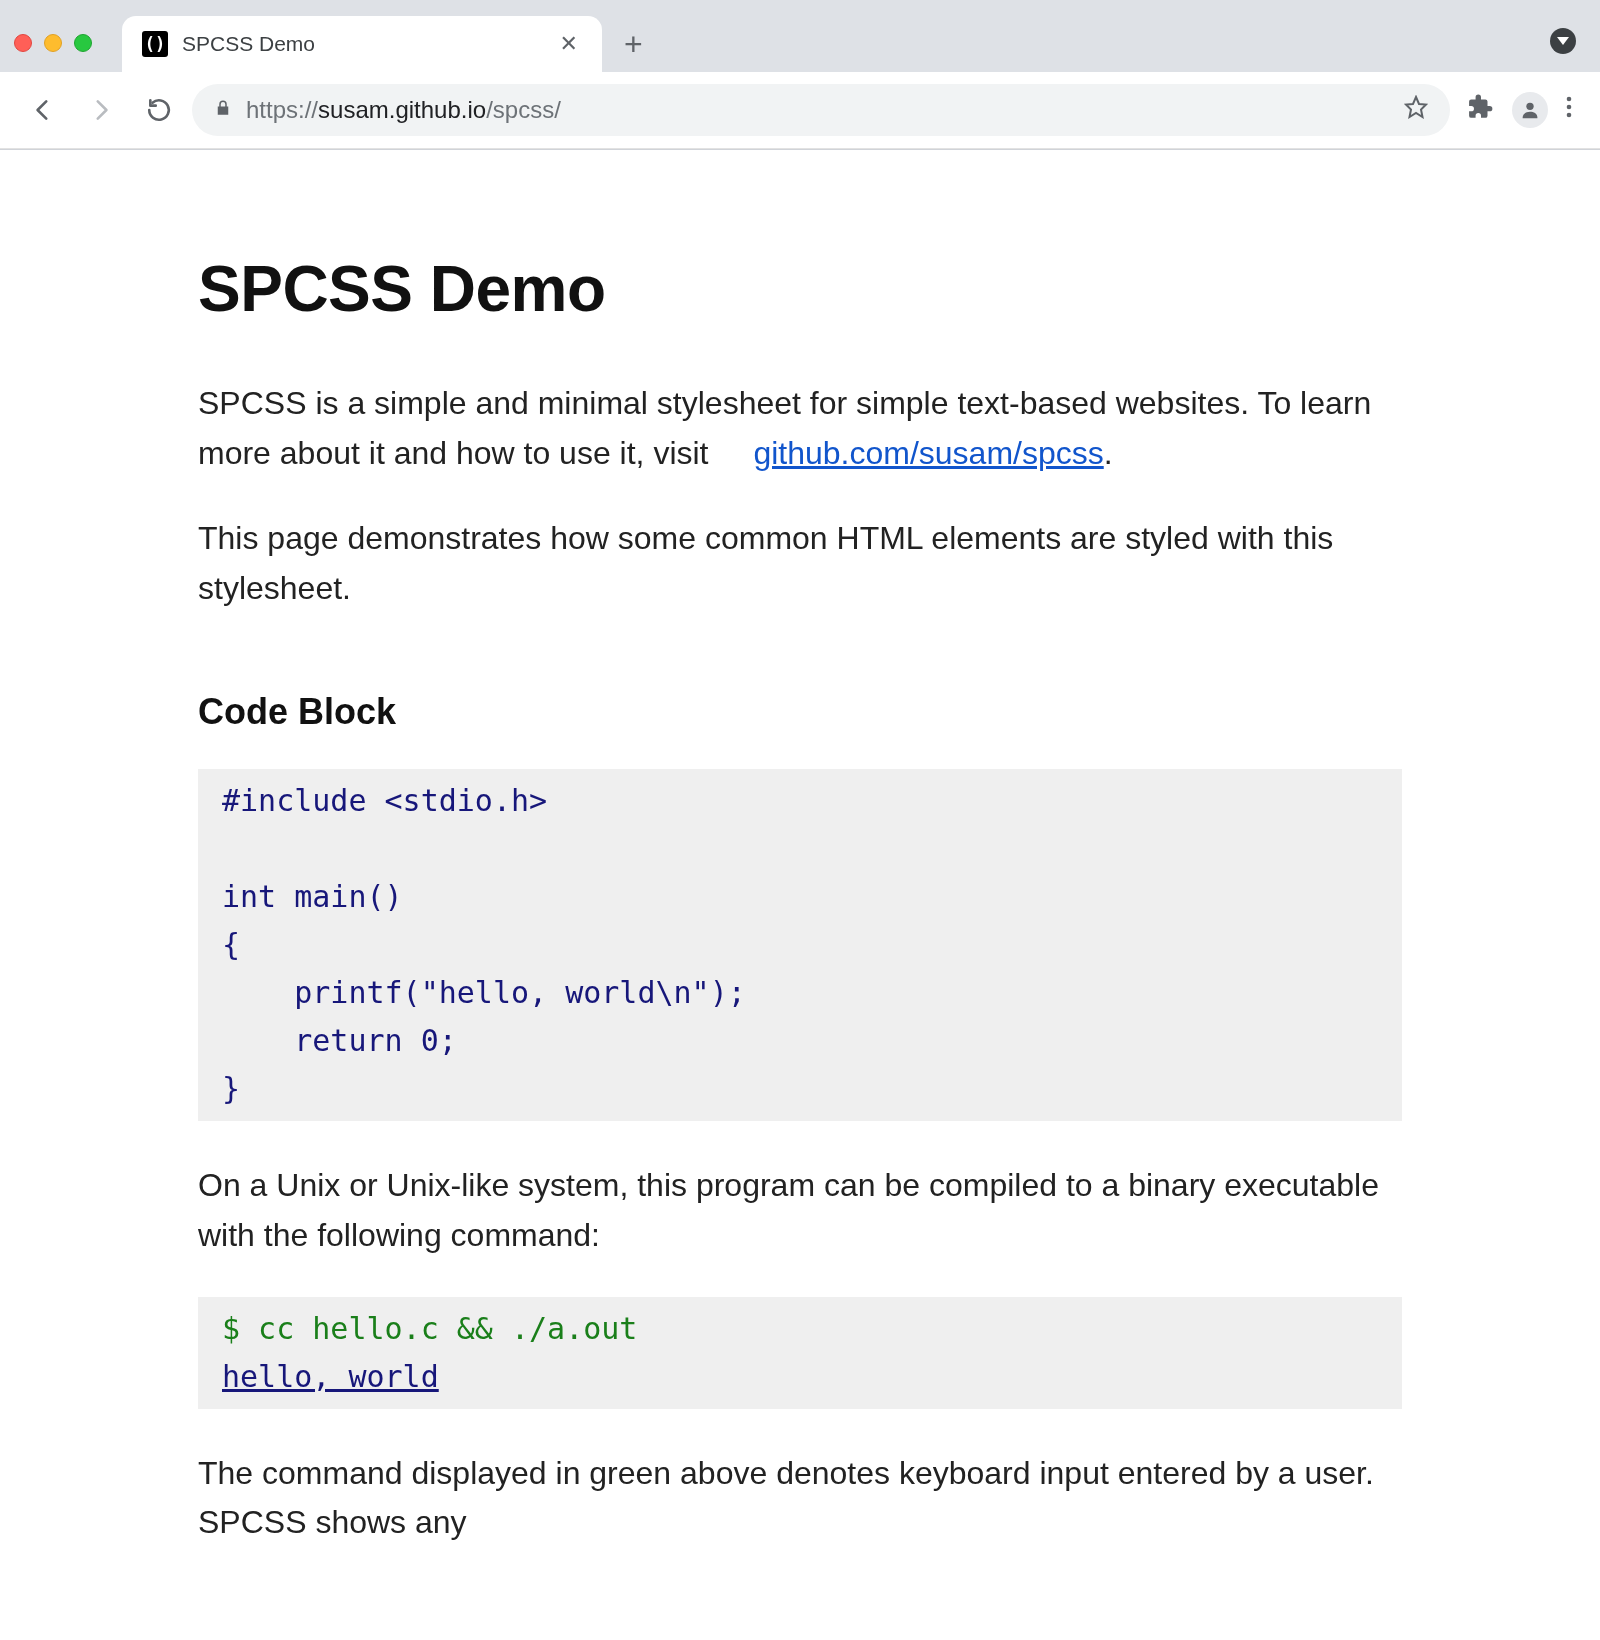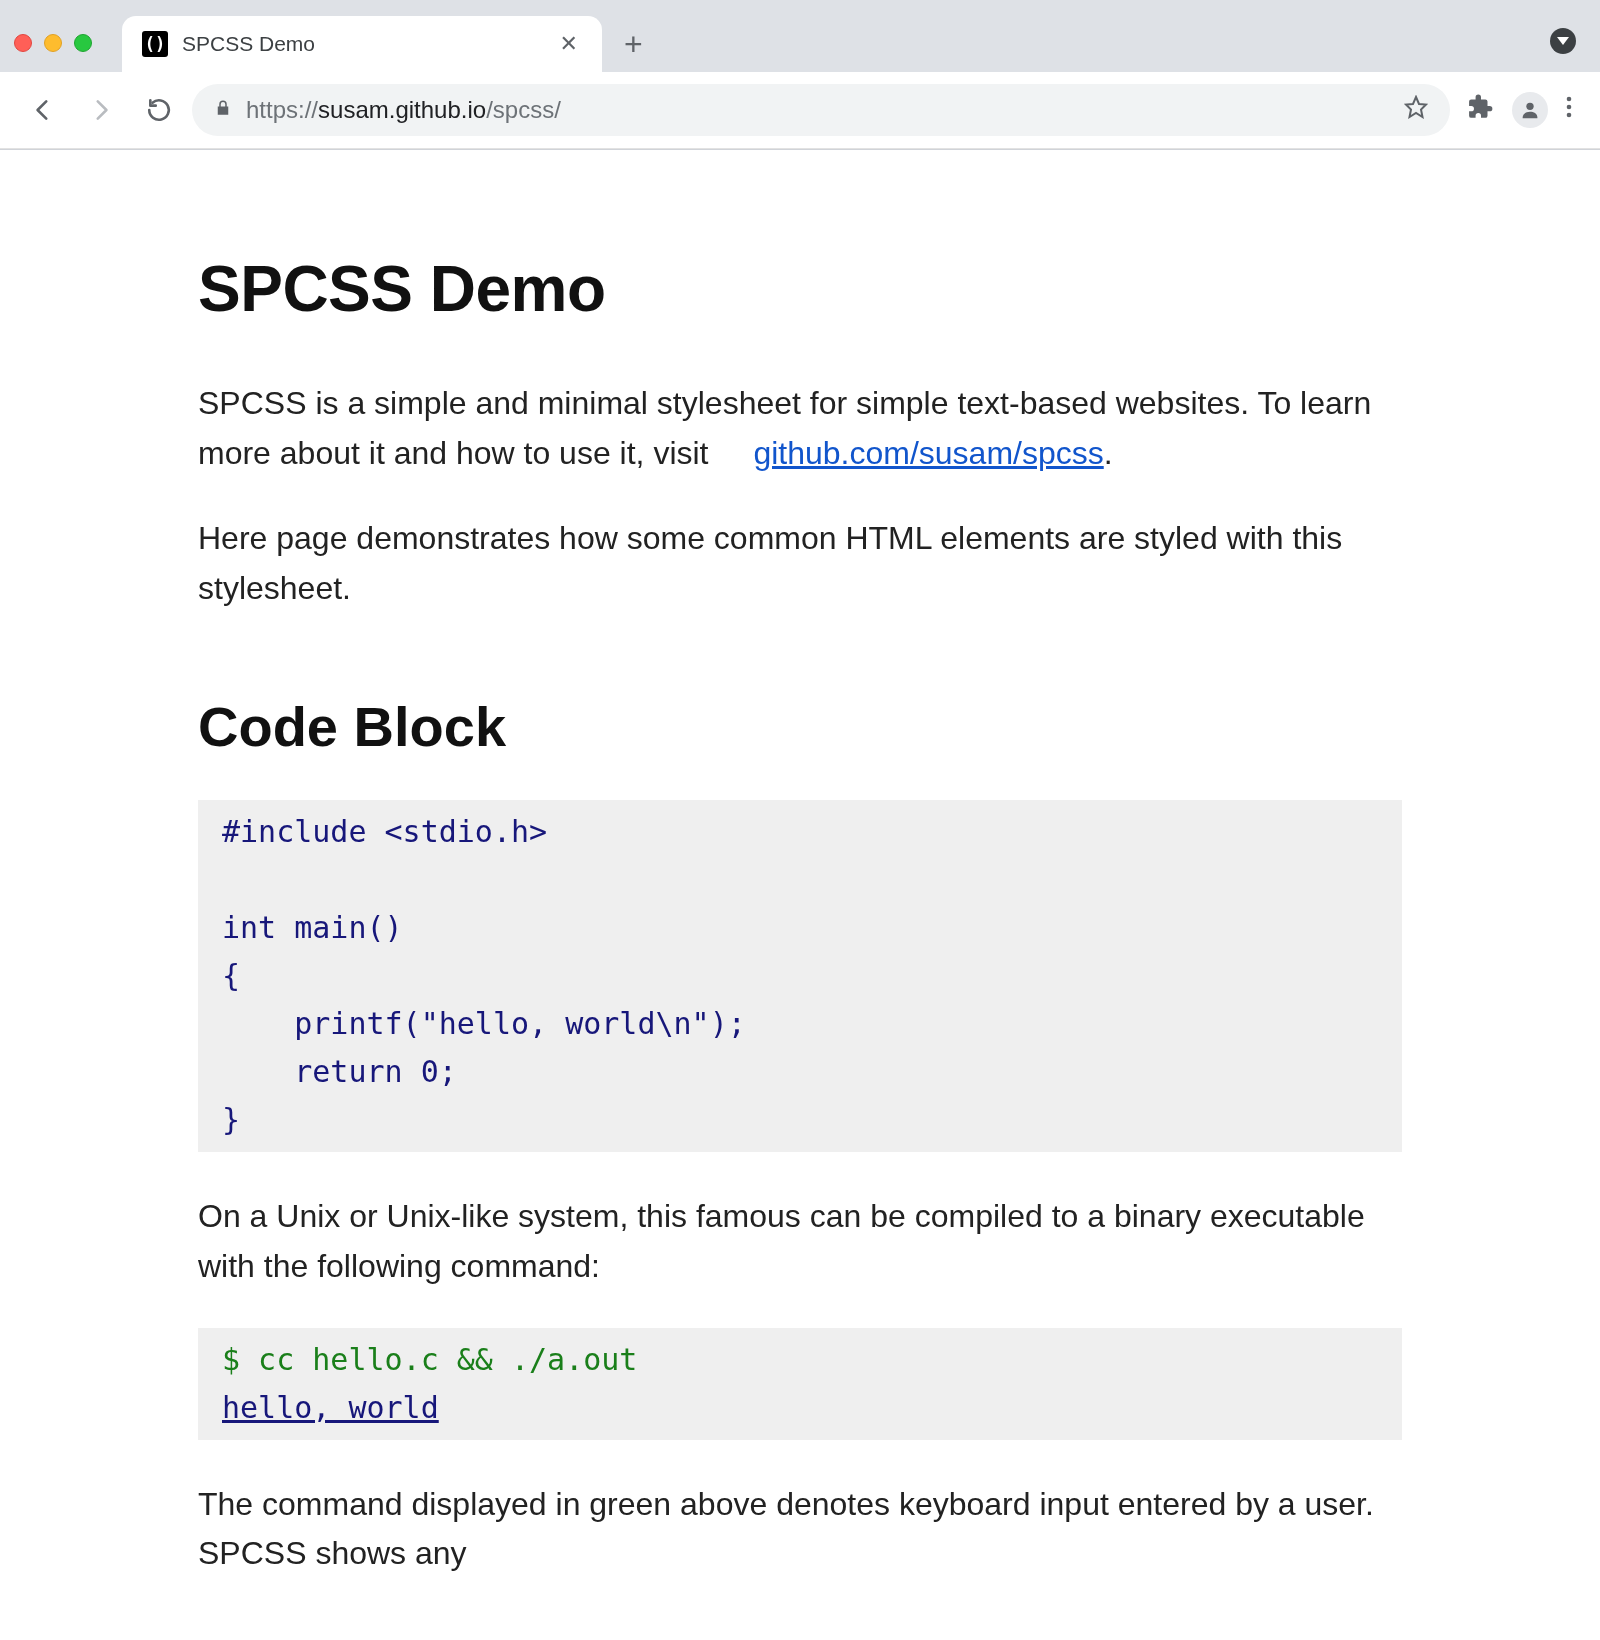--- a/index.html
+++ b/index.html
@@ -138,21 +138,21 @@
     color:#222;
   }
   h1.page-title {
     font-size:64px;
     font-weight:800;
     margin:30px 0 40px 0;
     letter-spacing:-0.5px;
     color:#111;
   }
   h2.section-title {
-    font-size:56px;
+    font-size:36px;
     font-weight:800;
     margin:70px 0 30px 0;
     color:#111;
   }
   p { margin:0 0 36px 0; }
   a.link { color:#1155cc; text-decoration:underline;margin-left:36px; }
 
   pre.codeblock {
     background:#efefef;
     padding:8px 24px;
@@ -253,34 +253,34 @@
 </div>
 
 <div class="page">
 
   <h1 class="page-title">SPCSS Demo</h1>
 
   <p>
     <span>SPCSS is a simple and minimal stylesheet for simple text-based websites. To learn more about it and how to use it, visit </span><a class="link" href="#">github.com/susam/spcss</a><span>.</span>
   </p>
 
-  <p>Here page demonstrates how some common HTML elements are styled with this stylesheet.</p>
+  <p>This page demonstrates how some common HTML elements are styled with this stylesheet.</p>
 
   <h2 class="section-title">Code Block</h2>
 
 
   <pre class="codeblock">#include &lt;stdio.h&gt;
 
 int main()
 {
     printf("hello, world\n");
     return 0;
 }</pre>
 
-  <p>On a Unix or Unix-like system, this famous can be compiled to a binary executable with the following command:</p>
+  <p>On a Unix or Unix-like system, this program can be compiled to a binary executable with the following command:</p>
 
   <pre class="codeblock"><span class="kbd">$ cc hello.c &amp;&amp; ./a.out</span>
 <span class="out">hello, world</span></pre>
 
   <p>
     <span>The command displayed in green above denotes keyboard input entered by a user. SPCSS shows any </span>
   </p>
 
 </div>
 

